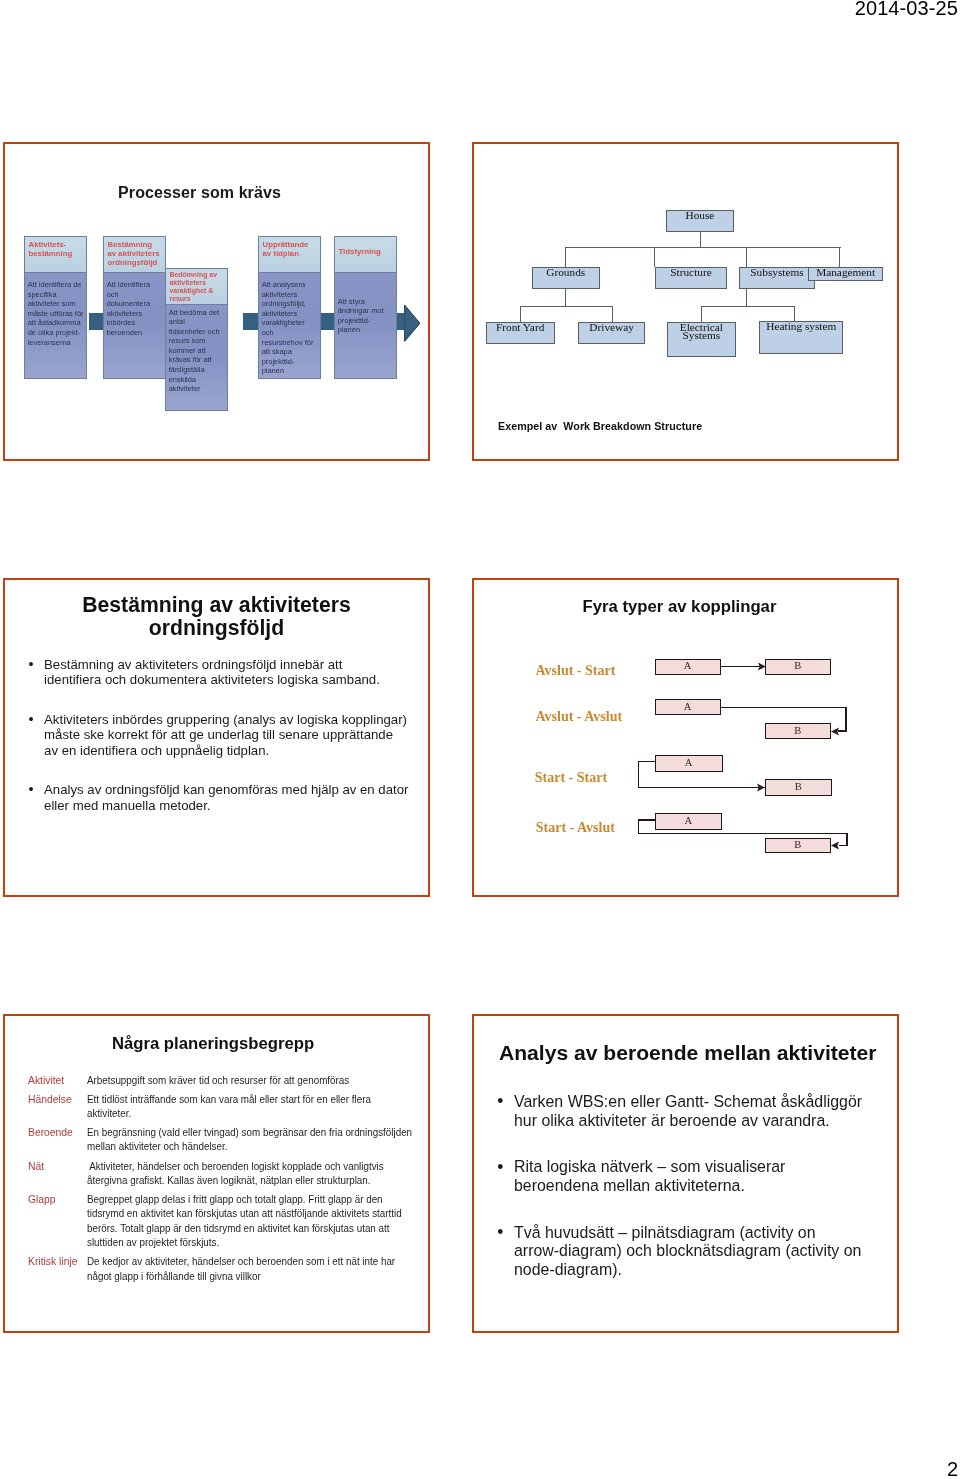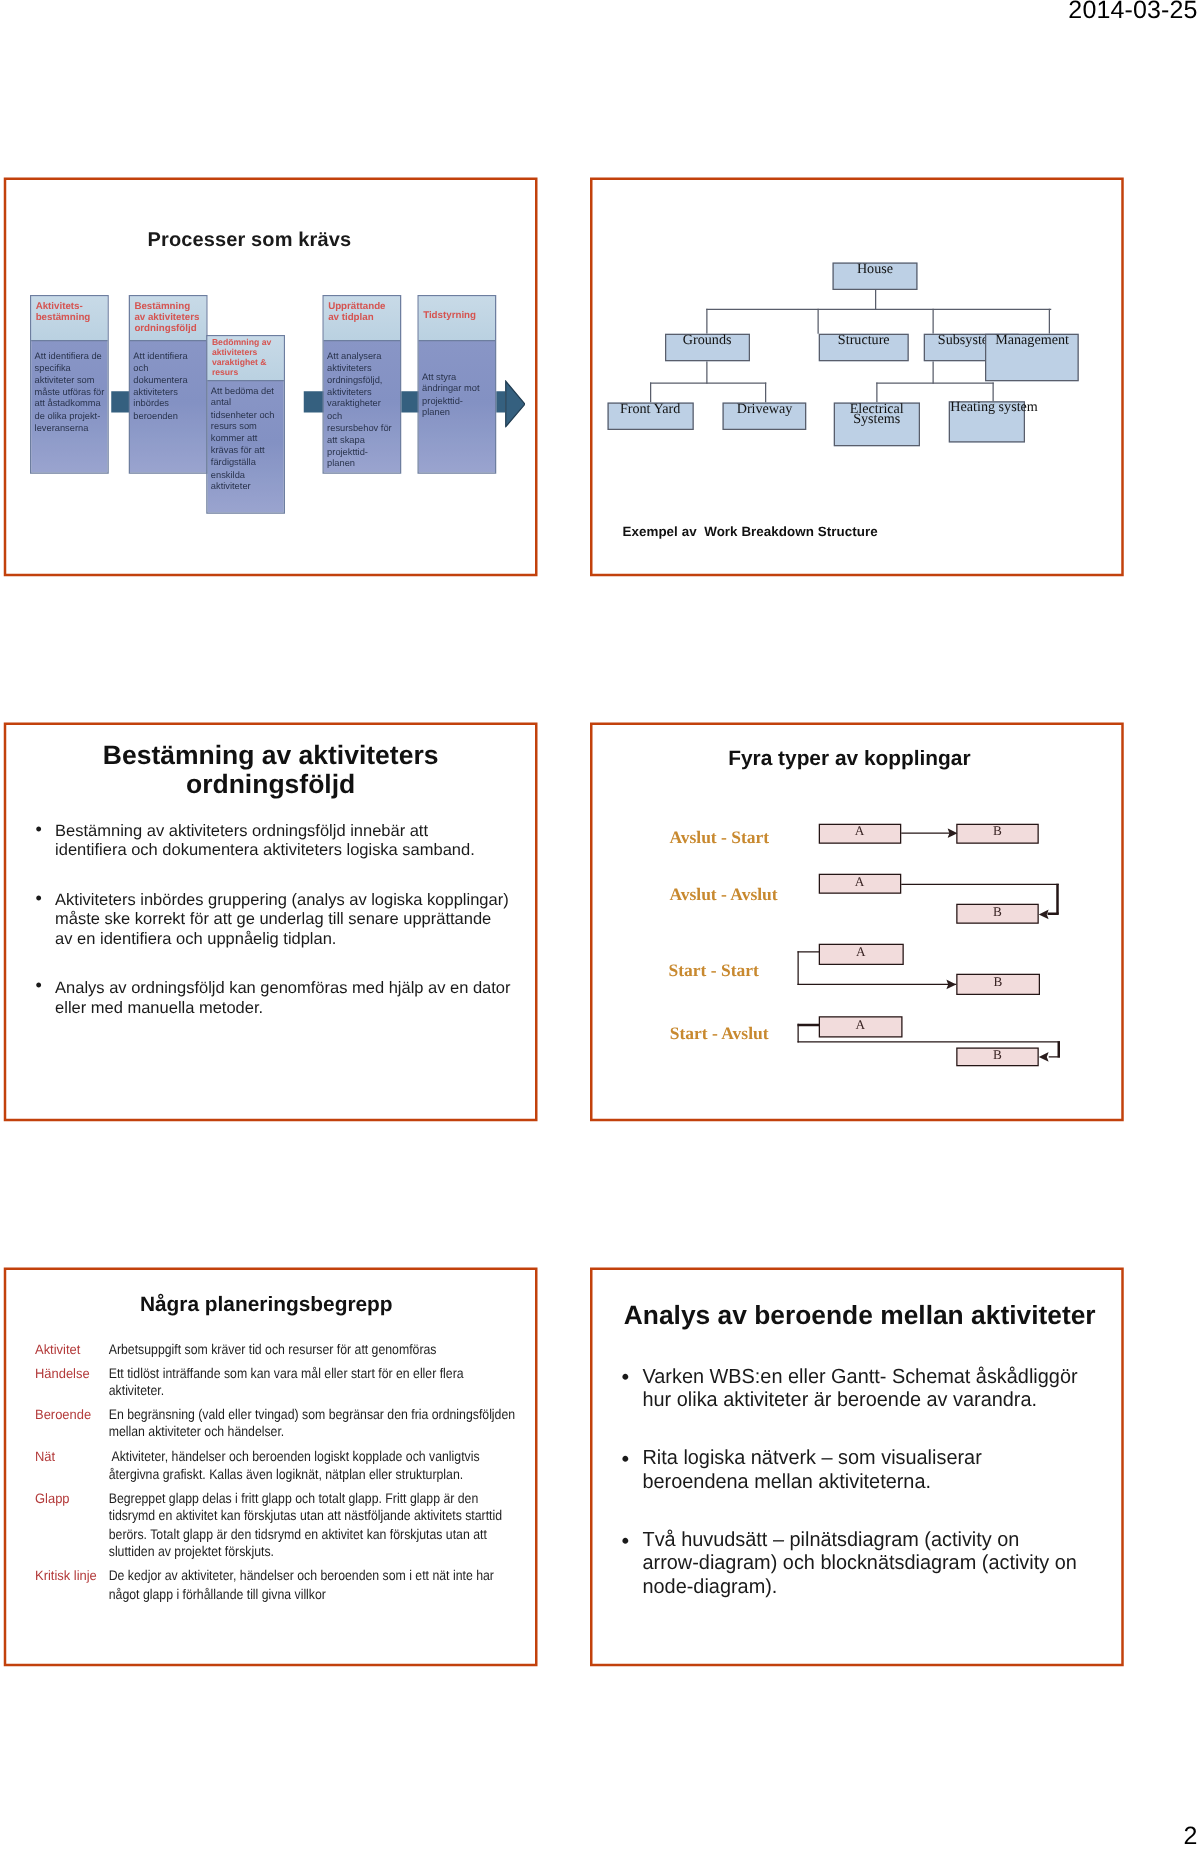--- a/index.html
+++ b/index.html
@@ -173,26 +173,26 @@
 
       <div class="wbsln" style="left:272px;top:144.7px;width:1px;height:18px;"></div>
       <div class="wbsln" style="left:226.5px;top:162.3px;width:94px;height:1px;"></div>
       <div class="wbsln" style="left:226.5px;top:162.3px;width:1px;height:15.5px;"></div>
       <div class="wbsln" style="left:319.5px;top:162.3px;width:1px;height:15.5px;"></div>
 
       <div class="wbsbox" style="left:192.2px;top:66.2px;width:67.5px;height:21.6px;">House</div>
       <div class="wbsbox" style="left:57.9px;top:122.7px;width:67.7px;height:22px;">Grounds</div>
       <div class="wbsbox" style="left:137px;top:122.7px;width:72px;height:22px;margin-left:44px;">Structure</div>
       <div class="wbsbox" style="left:233.9px;top:122.7px;width:76.2px;height:22px;margin-left:31px;">Subsystems</div>
-      <div class="wbsbox" style="left:314px;top:122.7px;width:75.3px;height:38px;">Management</div>
+      <div class="wbsbox" style="left:334px;top:122.7px;width:75.3px;height:14px;">Management</div>
       <div class="wbsbox" style="left:11.75px;top:177.8px;width:68.75px;height:22.5px;">Front Yard</div>
       <div class="wbsbox" style="left:103.8px;top:177.8px;width:67.7px;height:22.5px;">Driveway</div>
       <div class="wbsbox" style="left:193px;top:177.6px;width:68.75px;height:35.4px;">Electrical
 Systems</div>
-      <div class="wbsbox" style="left:285.3px;top:177.2px;width:61px;height:33.3px;white-space:nowrap;">Heating system</div>
+      <div class="wbsbox" style="left:285.3px;top:177.2px;width:84px;height:33.3px;white-space:nowrap;">Heating system</div>
     </div>
     <div class="wbs-cap">Exempel av  Work Breakdown Structure</div>
   </div>
   <div class="slide s-l r2">
     <div class="s3-title">Bestämning av aktiviteters ordningsföljd</div>
     <ul class="blist s3-bullets">
       <li>
           <span class="xline">Bestämning av aktiviteters ordningsföljd innebär att</span>
           <span class="xline">identifiera och dokumentera aktiviteters logiska samband.</span>
         </li>

